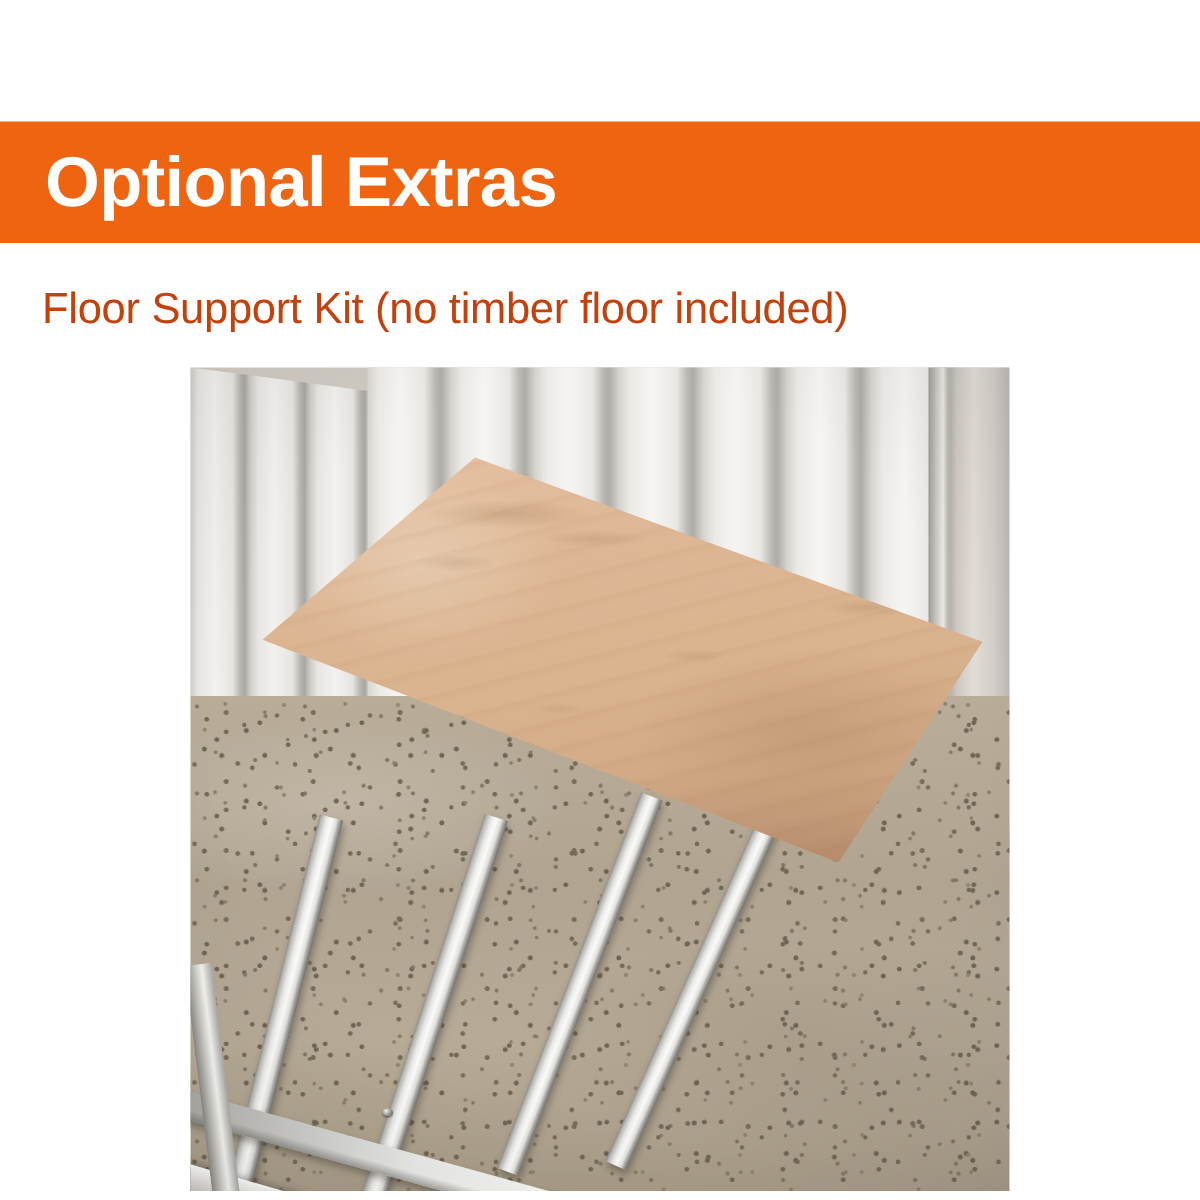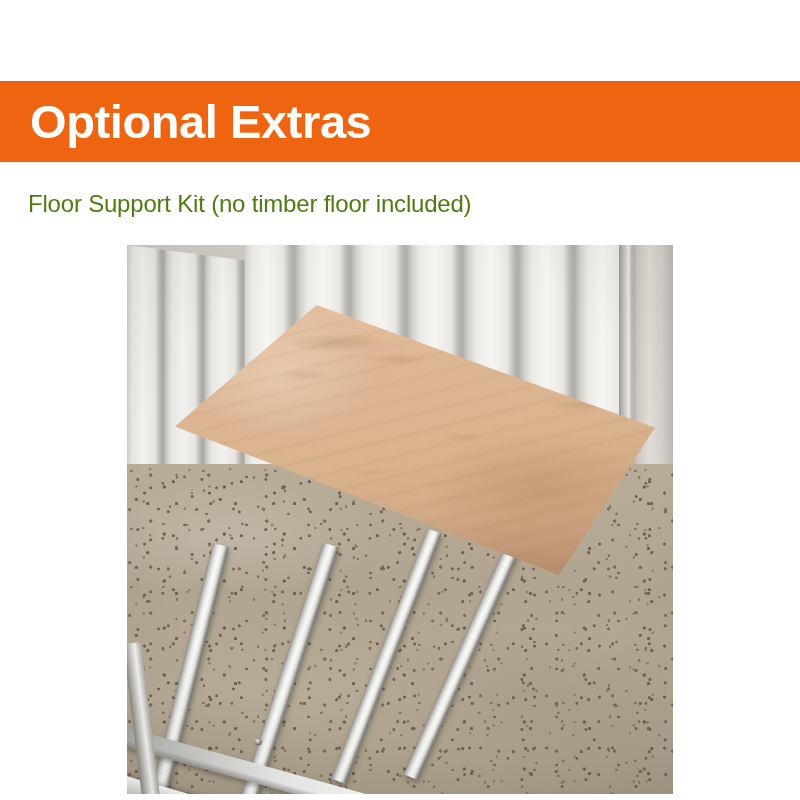--- a/index.html
+++ b/index.html
@@ -44,24 +44,24 @@
     line-height: 1;
     letter-spacing: -0.4px;
     white-space: nowrap;
   }
 
   
   .subtitle {
     position: absolute;
     left: 28px;
     top: 191px;
-    color: #4d7c0f;
+    color: #c2410c;
     font-family: "Liberation Sans", sans-serif;
     font-weight: normal;
-    font-size: 24px;
+    font-size: 29px;
     line-height: 1.1;
     letter-spacing: -0.2px;
     white-space: nowrap;
   }
 
   
   .photo {
     position: absolute;
     left: 127px;
     top: 245px;

